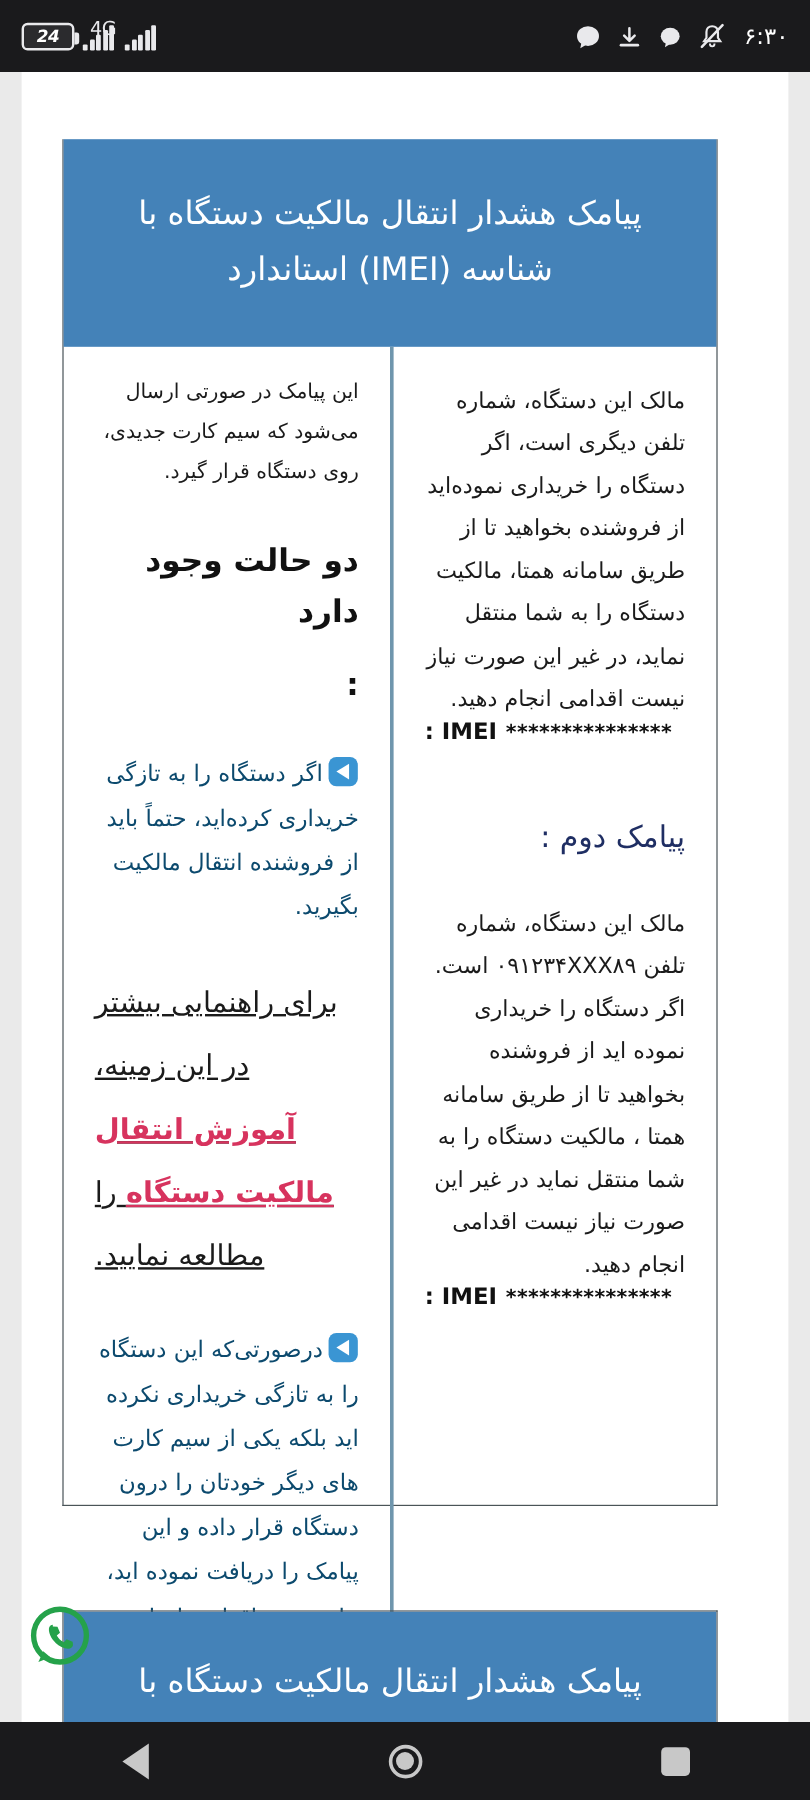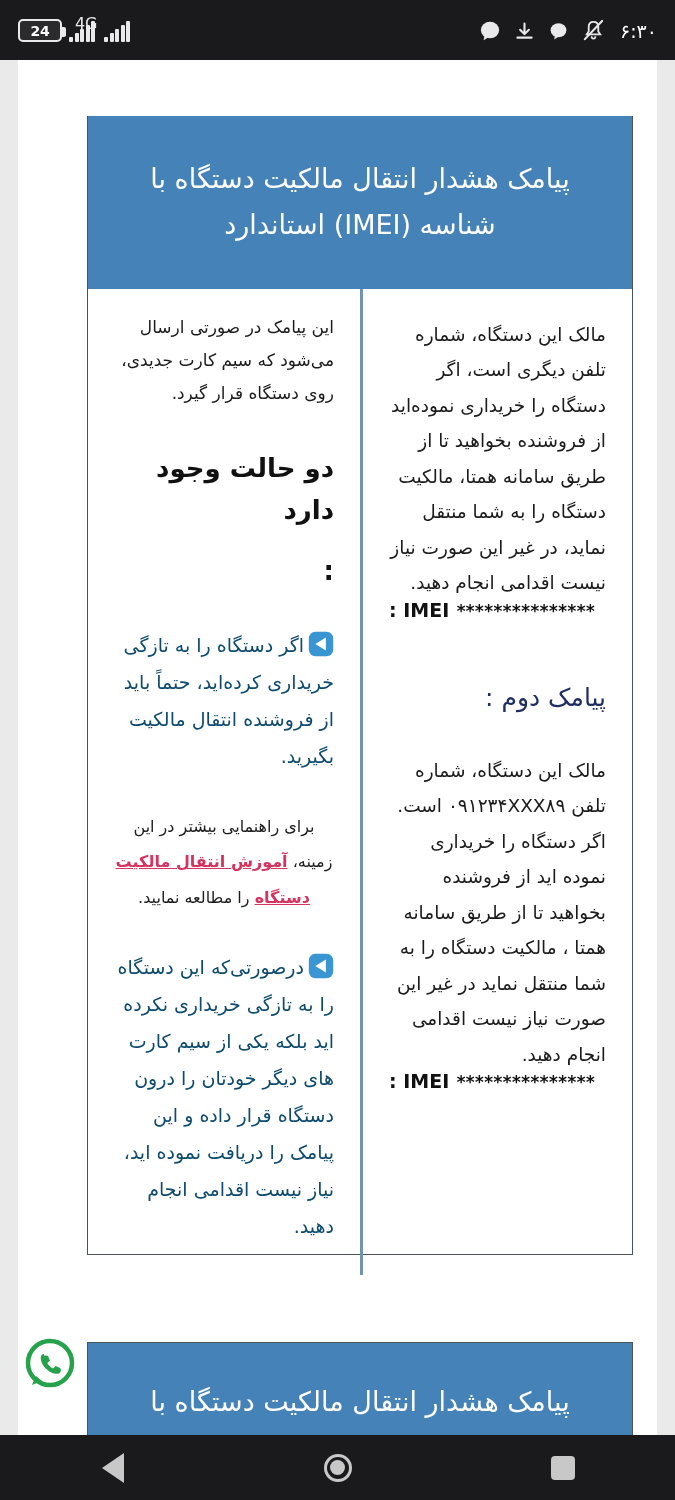--- a/index.html
+++ b/index.html
@@ -53,20 +53,21 @@
     width: 4px; height: 10px;
     background: #e9e9ec;
     border-radius: 0 2px 2px 0;
   }
   .battery-level {
     font-size: 14px;
     font-weight: bold;
     color: #ffffff;
     line-height: 1;
     letter-spacing: -0.3px;
+    font-style: italic;
   }
   .net-group {
     position: relative;
     display: flex;
     align-items: flex-end;
     padding-top: 4px;
   }
   .net-label {
     position: absolute;
     top: -4px; left: 6px;
@@ -127,21 +128,20 @@
   .page-edge-r { right: 0; }
 
   
   .card {
     position: absolute;
     left: 52px;
     width: 546px;
     background: #ffffff;
     border: 1px solid #4a5458;
     border-top: none;
-    margin-left: 35px;
   }
   .card-1 { top: 56px; height: 1139px; }
 
   .card-header {
     background: #4482b8;
     padding: 40px 40px 40px 40px;
     text-align: center;
   }
   .card-header h1 {
     color: #ffffff;
@@ -230,25 +230,26 @@
   }
   .tg-icon {
     display: inline-block;
     vertical-align: -5px;
     width: 26px; height: 26px;
     margin-left: 4px;
   }
 
   .para-link {
     margin-top: 34px;
-    font-size: 16px;
+    font-size: 24px;
     line-height: 2.2;
     color: #1b1b1b;
-    text-align: center;
-    direction: rtl;
+    text-align: left;
+    direction: rtl;
+    text-decoration: underline;
   }
   .link-pink {
     color: #d7335e;
     font-weight: bold;
   }
 
   
   .card-2 {
     top: 1282px;
     height: 160px;

